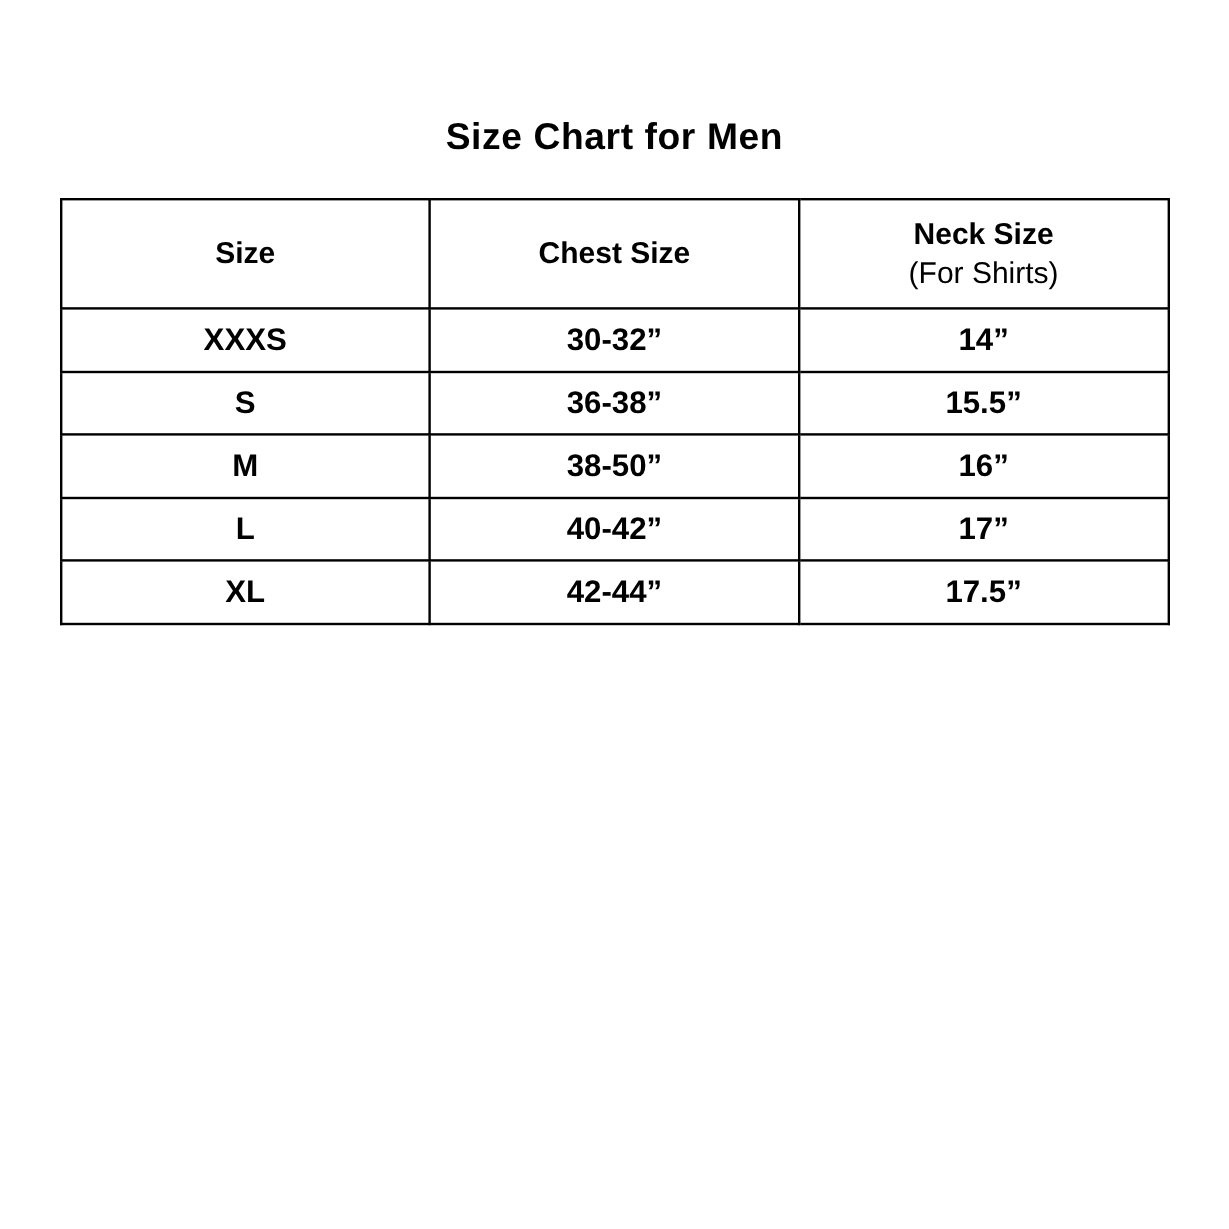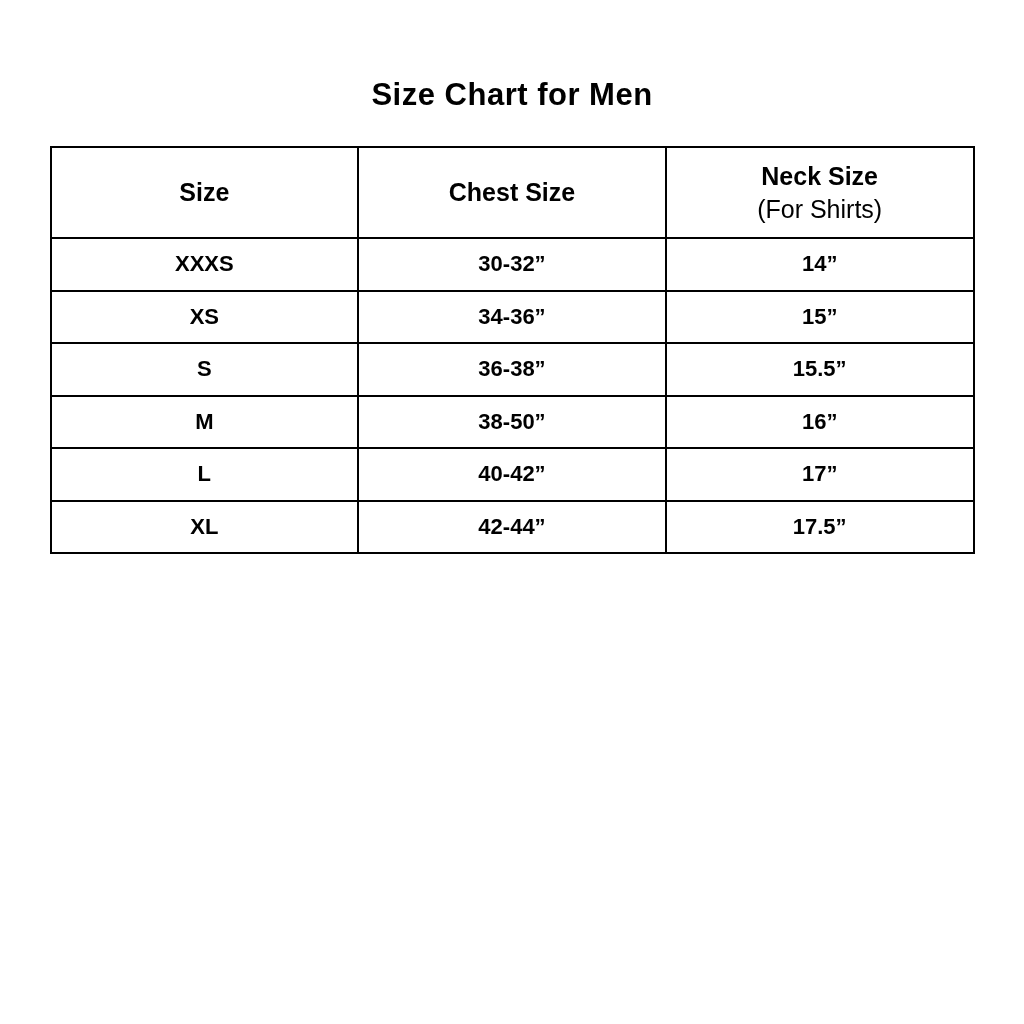--- a/index.html
+++ b/index.html
@@ -9,21 +9,21 @@
     width: 1024px;
     height: 1024px;
     font-family: "Liberation Sans", sans-serif;
     color: #000000;
     overflow: hidden;
   }
   .page {
     width: 1024px;
     height: 716px;
     box-sizing: border-box;
-    padding-top: 76px;
+    padding-top: 95px;
   }
   .title {
     text-align: center;
     font-size: 31px;
     font-weight: 700;
     letter-spacing: 0.5px;
     margin: 0 0 0 0;
     line-height: 1.2;
   }
   table.size-chart {
@@ -43,21 +43,21 @@
   }
   table.size-chart col {
     width: 33.333%;
   }
   table.size-chart thead th {
     font-size: 25px;
     height: 89px;
     line-height: 1.3;
   }
   table.size-chart tbody td {
-    font-size: 22px;
+    font-size: 26px;
     height: 50.5px;
   }
   .header-subline {
     display: block;
     font-size: 25px;
     font-weight: 400;
   }
 </style>
 </head>
 <body>
@@ -81,25 +81,20 @@
         </th>
       </tr>
     </thead>
     <tbody id="table-body">
         <tr>
     <td>XXXS</td>
     <td>30-32”</td>
     <td>14”</td>
   </tr>
         <tr>
-    <td>XS</td>
-    <td>34-36”</td>
-    <td>15”</td>
-  </tr>
-        <tr>
     <td>S</td>
     <td>36-38”</td>
     <td>15.5”</td>
   </tr>
         <tr>
     <td>M</td>
     <td>38-50”</td>
     <td>16”</td>
   </tr>
         <tr>

